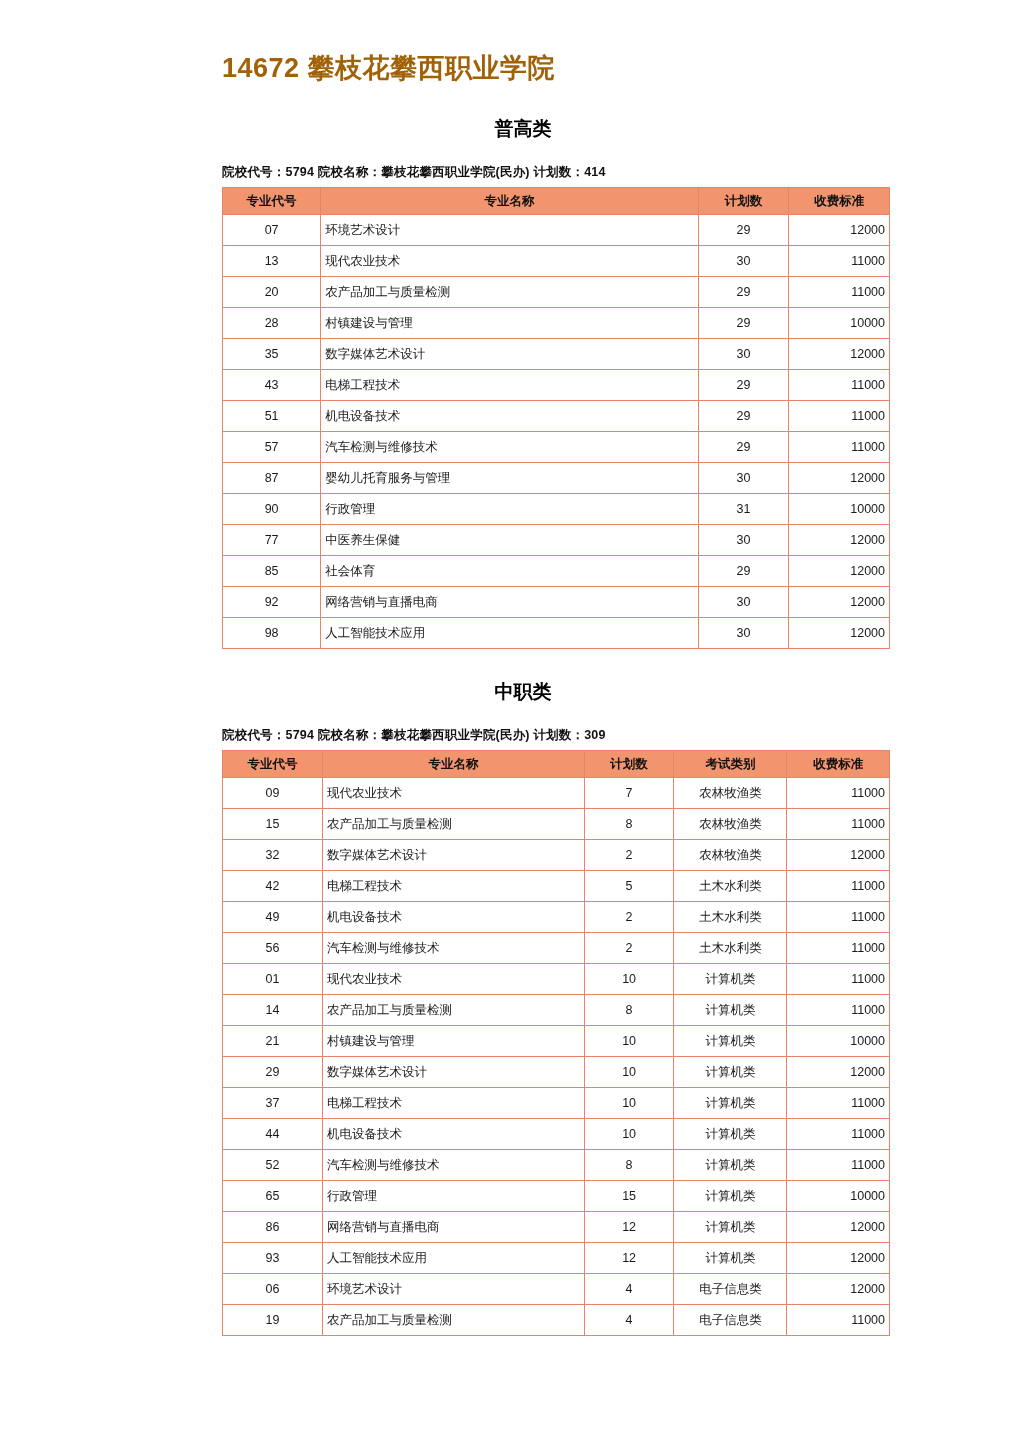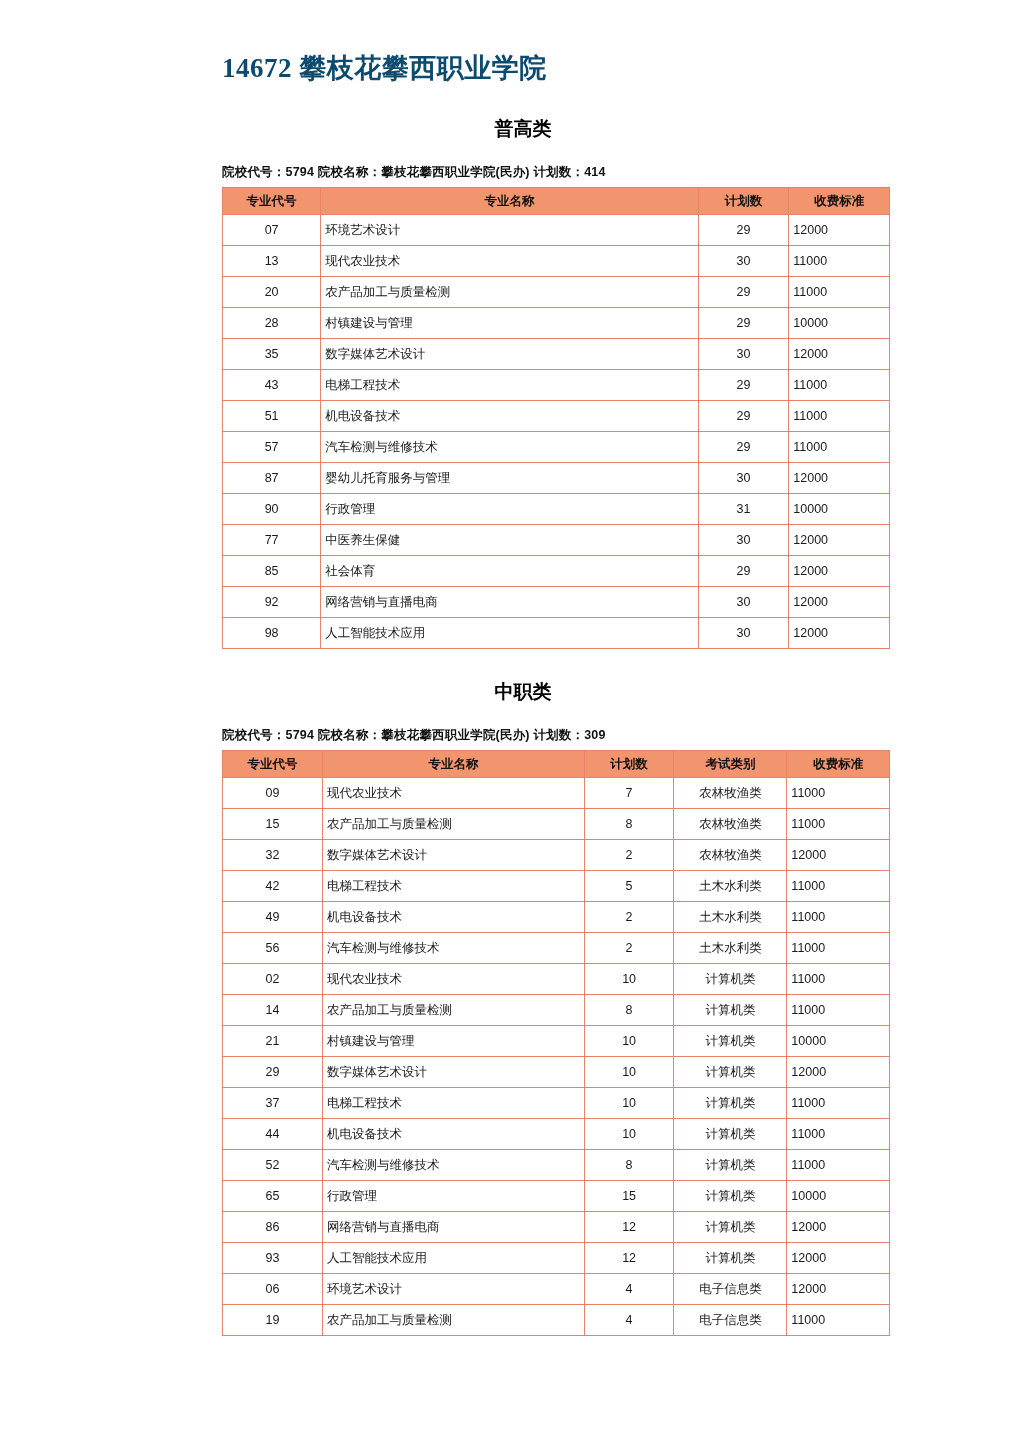--- a/index.html
+++ b/index.html
@@ -14,26 +14,26 @@
     color: #1a1a1a;
   }
   .page {
     position: relative;
     width: 1024px;
     min-height: 1449px;
     box-sizing: border-box;
     padding: 40px 200px 30px 222px;
   }
   h1.doc-title {
-    font-family: Liberation Serif, serif;
+    font-family: Liberation Sans, sans-serif;
     font-size: 27px;
     font-weight: bold;
     margin: 10px 0 0 0;
     letter-spacing: 0.5px;
-    color: #0c4a6e;
+    color: #a16207;
   }
   .section-title {
     font-family: "Liberation Serif", "DejaVu Serif", serif;
     font-size: 19px;
     font-weight: bold;
     margin: 30px 0 0 0;
     color: #000;
     text-align: center;
   }
   .table-caption {
@@ -66,21 +66,21 @@
   }
   table.plan td {
     background: #fff;
     color: #1a1a1a;
     font-size: 12.5px;
   }
   td.c-code { text-align: center; border-radius: 7px; }
   td.c-name { text-align: left; padding-left: 14px; }
   td.c-num  { text-align: center; }
   td.c-cat  { text-align: center; }
-  td.c-fee  { text-align: left; border-radius: 10px; }
+  td.c-fee  { text-align: right; border-radius: 10px; }
 
   
   .t1 col.w-code { width: 78px; }
   .t1 col.w-name { width: 300px; }
   .t1 col.w-num  { width: 72px; }
   .t1 col.w-fee  { width: 80px; }
 
   
   .t2 col.w-code { width: 78px; }
   .t2 col.w-name { width: 204px; }
@@ -258,21 +258,21 @@
           <td class="c-fee">11000</td>
         </tr>
         <tr>
           <td class="c-code">56</td>
           <td class="c-name">汽车检测与维修技术</td>
           <td class="c-num">2</td>
           <td class="c-cat">土木水利类</td>
           <td class="c-fee">11000</td>
         </tr>
         <tr>
-          <td class="c-code">02</td>
+          <td class="c-code">01</td>
           <td class="c-name">现代农业技术</td>
           <td class="c-num">10</td>
           <td class="c-cat">计算机类</td>
           <td class="c-fee">11000</td>
         </tr>
         <tr>
           <td class="c-code">14</td>
           <td class="c-name">农产品加工与质量检测</td>
           <td class="c-num">8</td>
           <td class="c-cat">计算机类</td>

